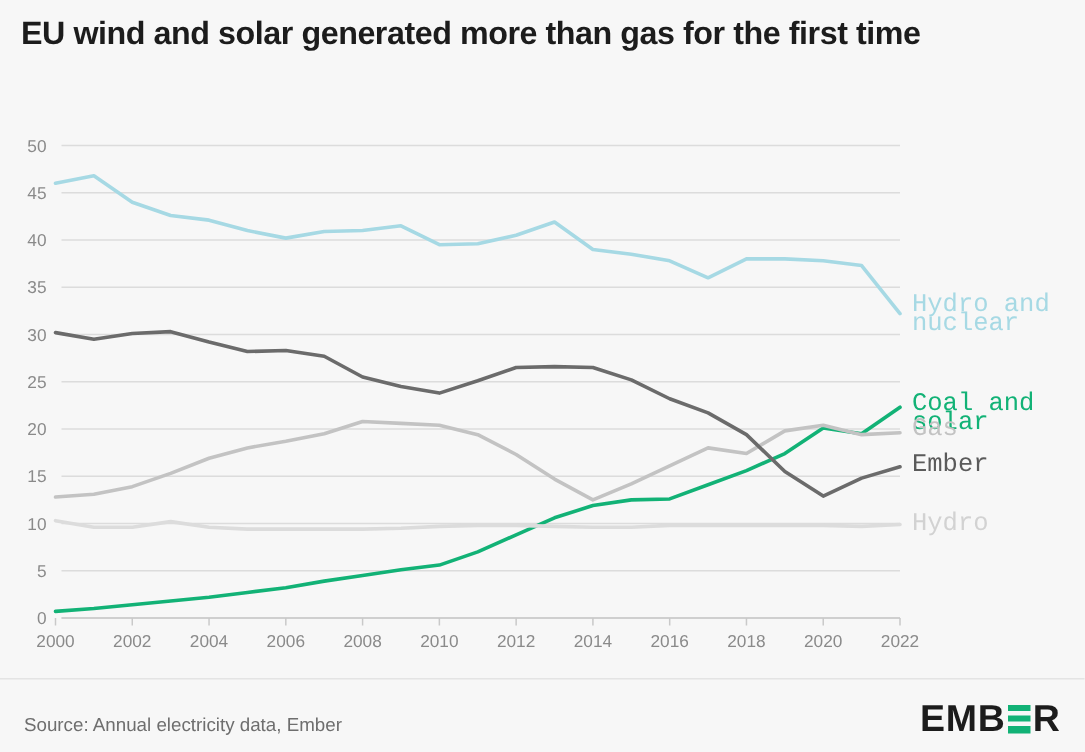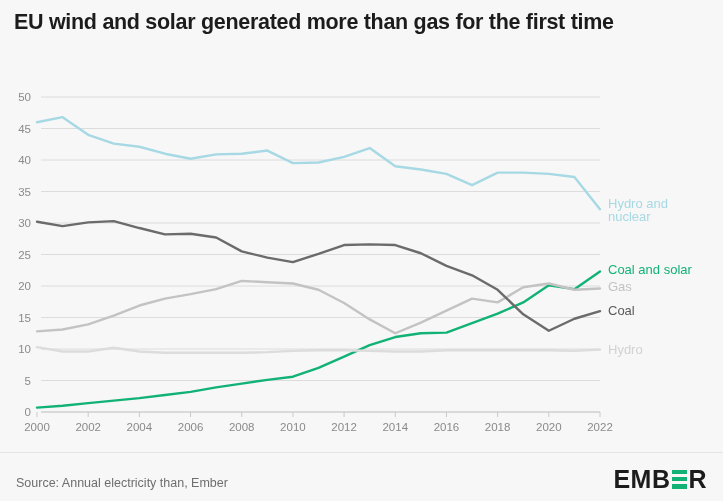--- a/index.html
+++ b/index.html
@@ -76,23 +76,23 @@
     stroke-width: 1;
   }
   .series-line {
     fill: none;
     stroke-width: 2.4px;
     stroke-linejoin: round;
     stroke-linecap: round;
   }
   .legend-label {
     position: absolute;
-    font-size: 13px;
+    font-size: 17px;
     line-height: 12.5px;
-    font-family: Liberation Sans, sans-serif;
+    font-family: Liberation Mono, monospace;
     white-space: pre-line;
   }
   #legend-hydro { left: 608px; top: 198px; color: #a6d9e4; }
   #legend-wind  { left: 608px; top: 264px; color: #12b276; font-weight: 400; }
   #legend-gas   { left: 608px; top: 281px; color: #c3c3c3; text-align: right; }
   #legend-coal  { left: 608px; top: 305px; color: #5a5a5a; }
   #legend-other { left: 608px; top: 344px; color: #d2d2d2; }
   .footer-rule {
     position: absolute;
     left: 0;
@@ -211,25 +211,25 @@
           <polyline points="37.00,141.74 62.59,146.15 88.18,142.37 113.77,141.11 139.36,148.04 164.95,154.34 190.55,153.71 216.14,157.49 241.73,171.35 267.32,177.65 292.91,182.06 318.50,173.87 344.09,165.05 369.68,164.42 395.27,165.05 420.86,173.24 446.45,185.84 472.05,195.29 497.64,209.78 523.23,234.35 548.82,250.73 574.41,238.76 600.00,231.20" stroke="#6b6b6b" class="series-line"></polyline>
           <polyline points="37.00,267.11 62.59,271.52 88.18,271.52 113.77,267.74 139.36,271.52 164.95,272.78 190.55,272.78 216.14,272.78 241.73,272.78 267.32,272.15 292.91,270.89 318.50,270.26 344.09,270.26 369.68,270.89 395.27,271.52 420.86,271.52 446.45,270.26 472.05,270.26 497.64,270.26 523.23,270.26 548.82,270.26 574.41,270.89 600.00,269.63" stroke="#dcdcdc" class="series-line"></polyline>
         </g>
     </svg>
   </div>
 
   <div class="legend-label" id="legend-hydro">Hydro and
 nuclear</div>
   <div class="legend-label" id="legend-wind">Coal and solar</div>
   <div class="legend-label" id="legend-gas">Gas</div>
-  <div class="legend-label" id="legend-coal">Coal</div>
+  <div class="legend-label" id="legend-coal">Ember</div>
   <div class="legend-label" id="legend-other">Hydro</div>
 
   <div class="footer-rule"></div>
-  <div class="source">Source: Annual electricity than, Ember</div>
+  <div class="source">Source: Annual electricity data, Ember</div>
 
   <div class="logo">
     <div class="logo-text">
       <span>EMB</span>
       <span class="logo-e-stripes">
         <i></i>
           <i></i>
           <i></i>
       </span>
       <span>R</span>

